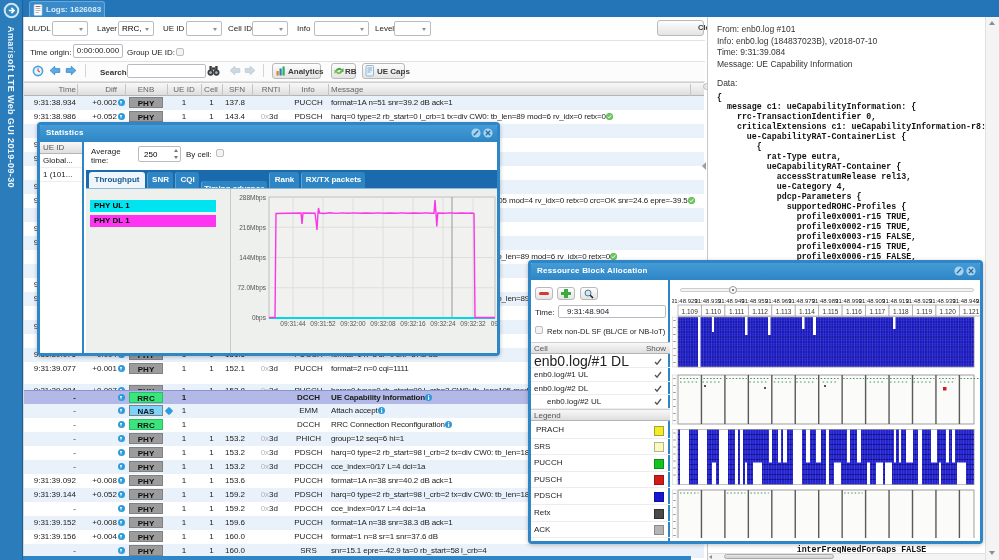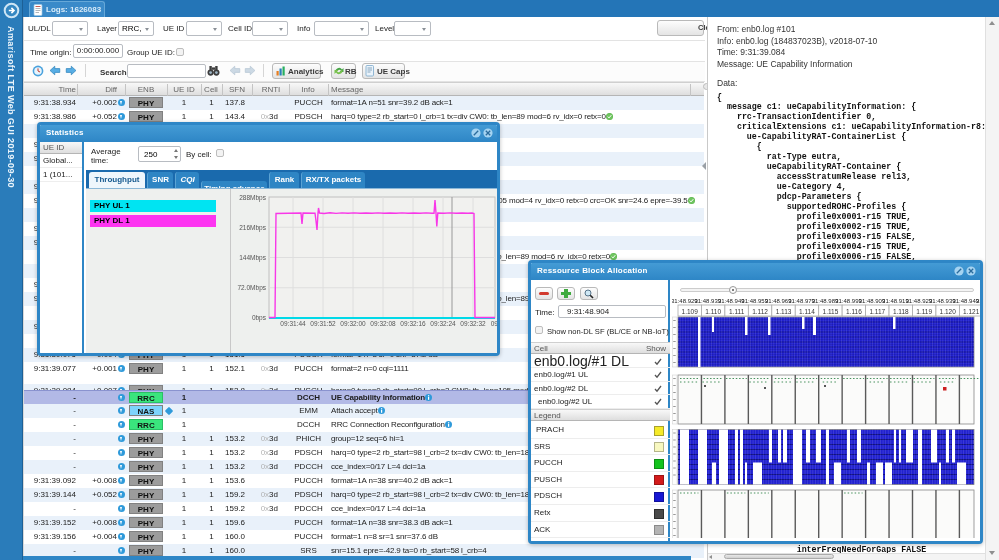--- a/index.html
+++ b/index.html
@@ -625,21 +625,21 @@
 <div class="abs" style="left:52px;top:4px;width:43px;height:16px;border:1px solid #b8bcc2;border-radius:2px;background:#fff;">
 <span style="position:absolute;left:5px;top:3px;font-size:8px;">250</span>
 <span style="position:absolute;right:2px;top:2px;border-left:2.5px solid transparent;border-right:2.5px solid transparent;border-bottom:3.5px solid #777;"></span>
 <span style="position:absolute;right:2px;bottom:2px;border-left:2.5px solid transparent;border-right:2.5px solid transparent;border-top:3.5px solid #777;"></span>
       </div>
 <div class="abs" style="left:100px;top:8px;font-size:8px;color:#222;">By cell:</div>
 <div class="chk" style="left:130px;top:7px;"></div>
 <div class="abs" style="left:0;top:28px;right:0;height:18px;background:#1a6aad;">
         <span style="position:absolute;left:3px;top:2px;width:56px;height:16px;background:#eef6fc;border-radius:3px 3px 0 0;color:#15598f;font-weight:bold;font-size:8px;text-align:center;line-height:16px;">Throughput</span>
         <span style="position:absolute;left:61px;top:2px;width:26px;height:16px;background:#2e85c4;border-radius:3px 3px 0 0;color:#fff;font-weight:bold;font-size:8px;text-align:center;line-height:16px;border-left:1px solid #5ba3d4;">SNR</span>
-        <span style="position:absolute;left:89px;top:2px;width:24px;height:16px;background:#2e85c4;border-radius:3px 3px 0 0;color:#fff;font-weight:bold;font-size:8px;text-align:center;line-height:16px;border-left:1px solid #5ba3d4;font-style:italic;">CQI</span>
+        <span style="position:absolute;left:89px;top:2px;width:24px;height:16px;background:#2e85c4;border-radius:3px 3px 0 0;color:#fff;font-weight:bold;font-size:8px;text-align:center;line-height:16px;border-left:1px solid #5ba3d4;">CQI</span>
         <span style="position:absolute;left:115px;top:11px;width:66px;height:16px;background:#2e85c4;border-radius:3px 3px 0 0;color:#fff;font-weight:bold;font-size:8px;text-align:center;line-height:16px;border-left:1px solid #5ba3d4;">Timing advance</span>
         <span style="position:absolute;left:183px;top:2px;width:30px;height:16px;background:#2e85c4;border-radius:3px 3px 0 0;color:#fff;font-weight:bold;font-size:8px;text-align:center;line-height:16px;border-left:1px solid #5ba3d4;">Rank</span>
         <span style="position:absolute;left:215px;top:2px;width:64px;height:16px;background:#2e85c4;border-radius:3px 3px 0 0;color:#fff;font-weight:bold;font-size:8px;text-align:center;line-height:16px;border-left:1px solid #5ba3d4;">RX/TX packets</span>
       </div>
 <div class="abs" style="left:0;top:46px;right:0;bottom:3px;background:#eef0ee;border-top:1px solid #8cb8d8;">
 <div class="abs" style="left:4px;top:11px;width:126px;height:12px;background:#00e4f2;font-size:8px;font-weight:bold;line-height:12px;padding-left:4px;">PHY UL 1</div>
 <div class="abs" style="left:4px;top:26px;width:126px;height:12px;background:#fd35f1;font-size:8px;font-weight:bold;line-height:12px;padding-left:4px;">PHY DL 1</div>
 <div class="abs" style="left:144px;top:0;width:1px;bottom:0;background:#c8c8c8;"></div>
 <svg class="abs" style="left:0;top:0" width="414" height="165" viewBox="0 0 414 165">
 <rect x="183" y="8" width="226" height="121" fill="#f1f1ef" stroke="#c0c0c0" stroke-width="1"></rect>
@@ -694,32 +694,32 @@
 <div class="abs" style="left:33px;top:9px;width:3.5px;height:9px;background:#3faa3f;"></div>
       <div class="abs" style="left:30px;top:11.8px;width:9.5px;height:3.5px;background:#3faa3f;"></div>
 <div class="btn" style="left:49px;top:7px;width:18px;height:13px;"></div>
 <svg class="abs" style="left:53px;top:9px" width="10" height="10" viewBox="0 0 10 10">
         <circle cx="4" cy="4" r="3" fill="#cfe8f5" stroke="#57748a" stroke-width="1"></circle>
         <line x1="6.2" y1="6.2" x2="9" y2="9" stroke="#222" stroke-width="1.6"></line>
       </svg>
 <div class="abs" style="left:4px;top:28px;font-size:8px;color:#222;">Time:</div>
 <div class="abs" style="left:27px;top:25px;width:108px;height:13px;border:1px solid #b8bcc2;border-radius:2px;background:#fff;font-size:8px;line-height:11px;padding-left:8px;color:#222;">9:31:48.904</div>
 <div class="chk" style="left:4px;top:46px;"></div>
-<div class="abs" style="left:16px;top:47px;font-size:7.6px;color:#222;white-space:nowrap;">Show non-DL SF (BL/CE or NB-IoT)</div>
+<div class="abs" style="left:16px;top:47px;font-size:7.6px;color:#222;white-space:nowrap;">Retx non-DL SF (BL/CE or NB-IoT)</div>
 <div class="abs" style="left:0;top:62px;width:139px;height:12px;background:linear-gradient(#f8f8f8,#dedede);border-bottom:1px solid #b5b5b5;border-top:1px solid #cfcfcf;font-size:8px;color:#555;line-height:11px;"><span style="padding-left:3px;">Cell</span><span style="position:absolute;right:4px;">Show</span></div>
 <div class="abs" style="left:0;top:75.0px;width:139px;height:13.4px;border-bottom:1px solid #ededed;font-size:14px;color:#222;line-height:13px;"><span style="padding-left:3px;">enb0.log/#1 DL</span><svg style="position:absolute;right:8px;top:3px" width="8" height="8" viewBox="0 0 8 8">
           <path d="M1 4 L3 6.2 L7 1" stroke="#555" stroke-width="1.3" fill="none"></path>
         </svg></div>
 <div class="abs" style="left:0;top:88.4px;width:139px;height:13.4px;border-bottom:1px solid #ededed;font-size:8px;color:#222;line-height:13px;"><span style="padding-left:3px;">enb0.log/#1 UL</span><svg style="position:absolute;right:8px;top:3px" width="8" height="8" viewBox="0 0 8 8">
           <path d="M1 4 L3 6.2 L7 1" stroke="#555" stroke-width="1.3" fill="none"></path>
         </svg></div>
 <div class="abs" style="left:0;top:101.8px;width:139px;height:13.4px;border-bottom:1px solid #ededed;font-size:8px;color:#222;line-height:13px;"><span style="padding-left:3px;">enb0.log/#2 DL</span><svg style="position:absolute;right:8px;top:3px" width="8" height="8" viewBox="0 0 8 8">
           <path d="M1 4 L3 6.2 L7 1" stroke="#555" stroke-width="1.3" fill="none"></path>
         </svg></div>
-<div class="abs" style="left:0;top:115.2px;width:139px;height:13.4px;border-bottom:1px solid #ededed;font-size:8px;color:#222;line-height:13px;"><span style="padding-left:7px;">enb0.log/#2 UL</span><svg style="position:absolute;right:8px;top:3px" width="8" height="8" viewBox="0 0 8 8">
+<div class="abs" style="left:0;top:115.2px;width:139px;height:13.4px;border-bottom:1px solid #ededed;font-size:8px;color:#222;line-height:13px;"><span style="padding-left:16px;">enb0.log/#2 UL</span><svg style="position:absolute;right:8px;top:3px" width="8" height="8" viewBox="0 0 8 8">
           <path d="M1 4 L3 6.2 L7 1" stroke="#555" stroke-width="1.3" fill="none"></path>
         </svg></div>
 <div class="abs" style="left:0;top:129px;width:139px;height:12px;background:linear-gradient(#f8f8f8,#dedede);border-bottom:1px solid #b5b5b5;border-top:1px solid #cfcfcf;font-size:8px;color:#555;line-height:11px;"><span style="padding-left:3px;">Legend</span></div>
 <div class="abs" style="left:0;top:142.0px;width:139px;height:16.6px;border-bottom:1px solid #ededed;font-size:8px;color:#222;line-height:16px;"><span style="padding-left:5px;">PRACH</span><span style="position:absolute;right:6px;top:3.5px;width:10px;height:10px;background:#f5ea29;border:1px solid #a8a12c;"></span></div>
 <div class="abs" style="left:0;top:158.6px;width:139px;height:16.6px;border-bottom:1px solid #ededed;font-size:8px;color:#222;line-height:16px;"><span style="padding-left:3px;">SRS</span><span style="position:absolute;right:6px;top:3.5px;width:10px;height:10px;background:#f8f8c0;border:1px solid #b5b58a;"></span></div>
 <div class="abs" style="left:0;top:175.2px;width:139px;height:16.6px;border-bottom:1px solid #ededed;font-size:8px;color:#222;line-height:16px;"><span style="padding-left:3px;">PUCCH</span><span style="position:absolute;right:6px;top:3.5px;width:10px;height:10px;background:#14c31d;border:1px solid #0f8f15;"></span></div>
 <div class="abs" style="left:0;top:191.8px;width:139px;height:16.6px;border-bottom:1px solid #ededed;font-size:8px;color:#222;line-height:16px;"><span style="padding-left:3px;">PUSCH</span><span style="position:absolute;right:6px;top:3.5px;width:10px;height:10px;background:#d31a1a;border:1px solid #9d1414;"></span></div>
 <div class="abs" style="left:0;top:208.4px;width:139px;height:16.6px;border-bottom:1px solid #ededed;font-size:8px;color:#222;line-height:16px;"><span style="padding-left:3px;">PDSCH</span><span style="position:absolute;right:6px;top:3.5px;width:10px;height:10px;background:#1717d3;border:1px solid #10109d;"></span></div>
 <div class="abs" style="left:0;top:225.0px;width:139px;height:16.6px;border-bottom:1px solid #ededed;font-size:8px;color:#222;line-height:16px;"><span style="padding-left:3px;">Retx</span><span style="position:absolute;right:6px;top:3.5px;width:10px;height:10px;background:#4a4a4a;border:1px solid #2e2e2e;"></span></div>
 <div class="abs" style="left:0;top:241.60000000000002px;width:139px;height:16.6px;border-bottom:1px solid #ededed;font-size:8px;color:#222;line-height:16px;"><span style="padding-left:3px;">ACK</span><span style="position:absolute;right:6px;top:3.5px;width:10px;height:10px;background:#b4b4b4;border:1px solid #8b8b8b;"></span></div>

